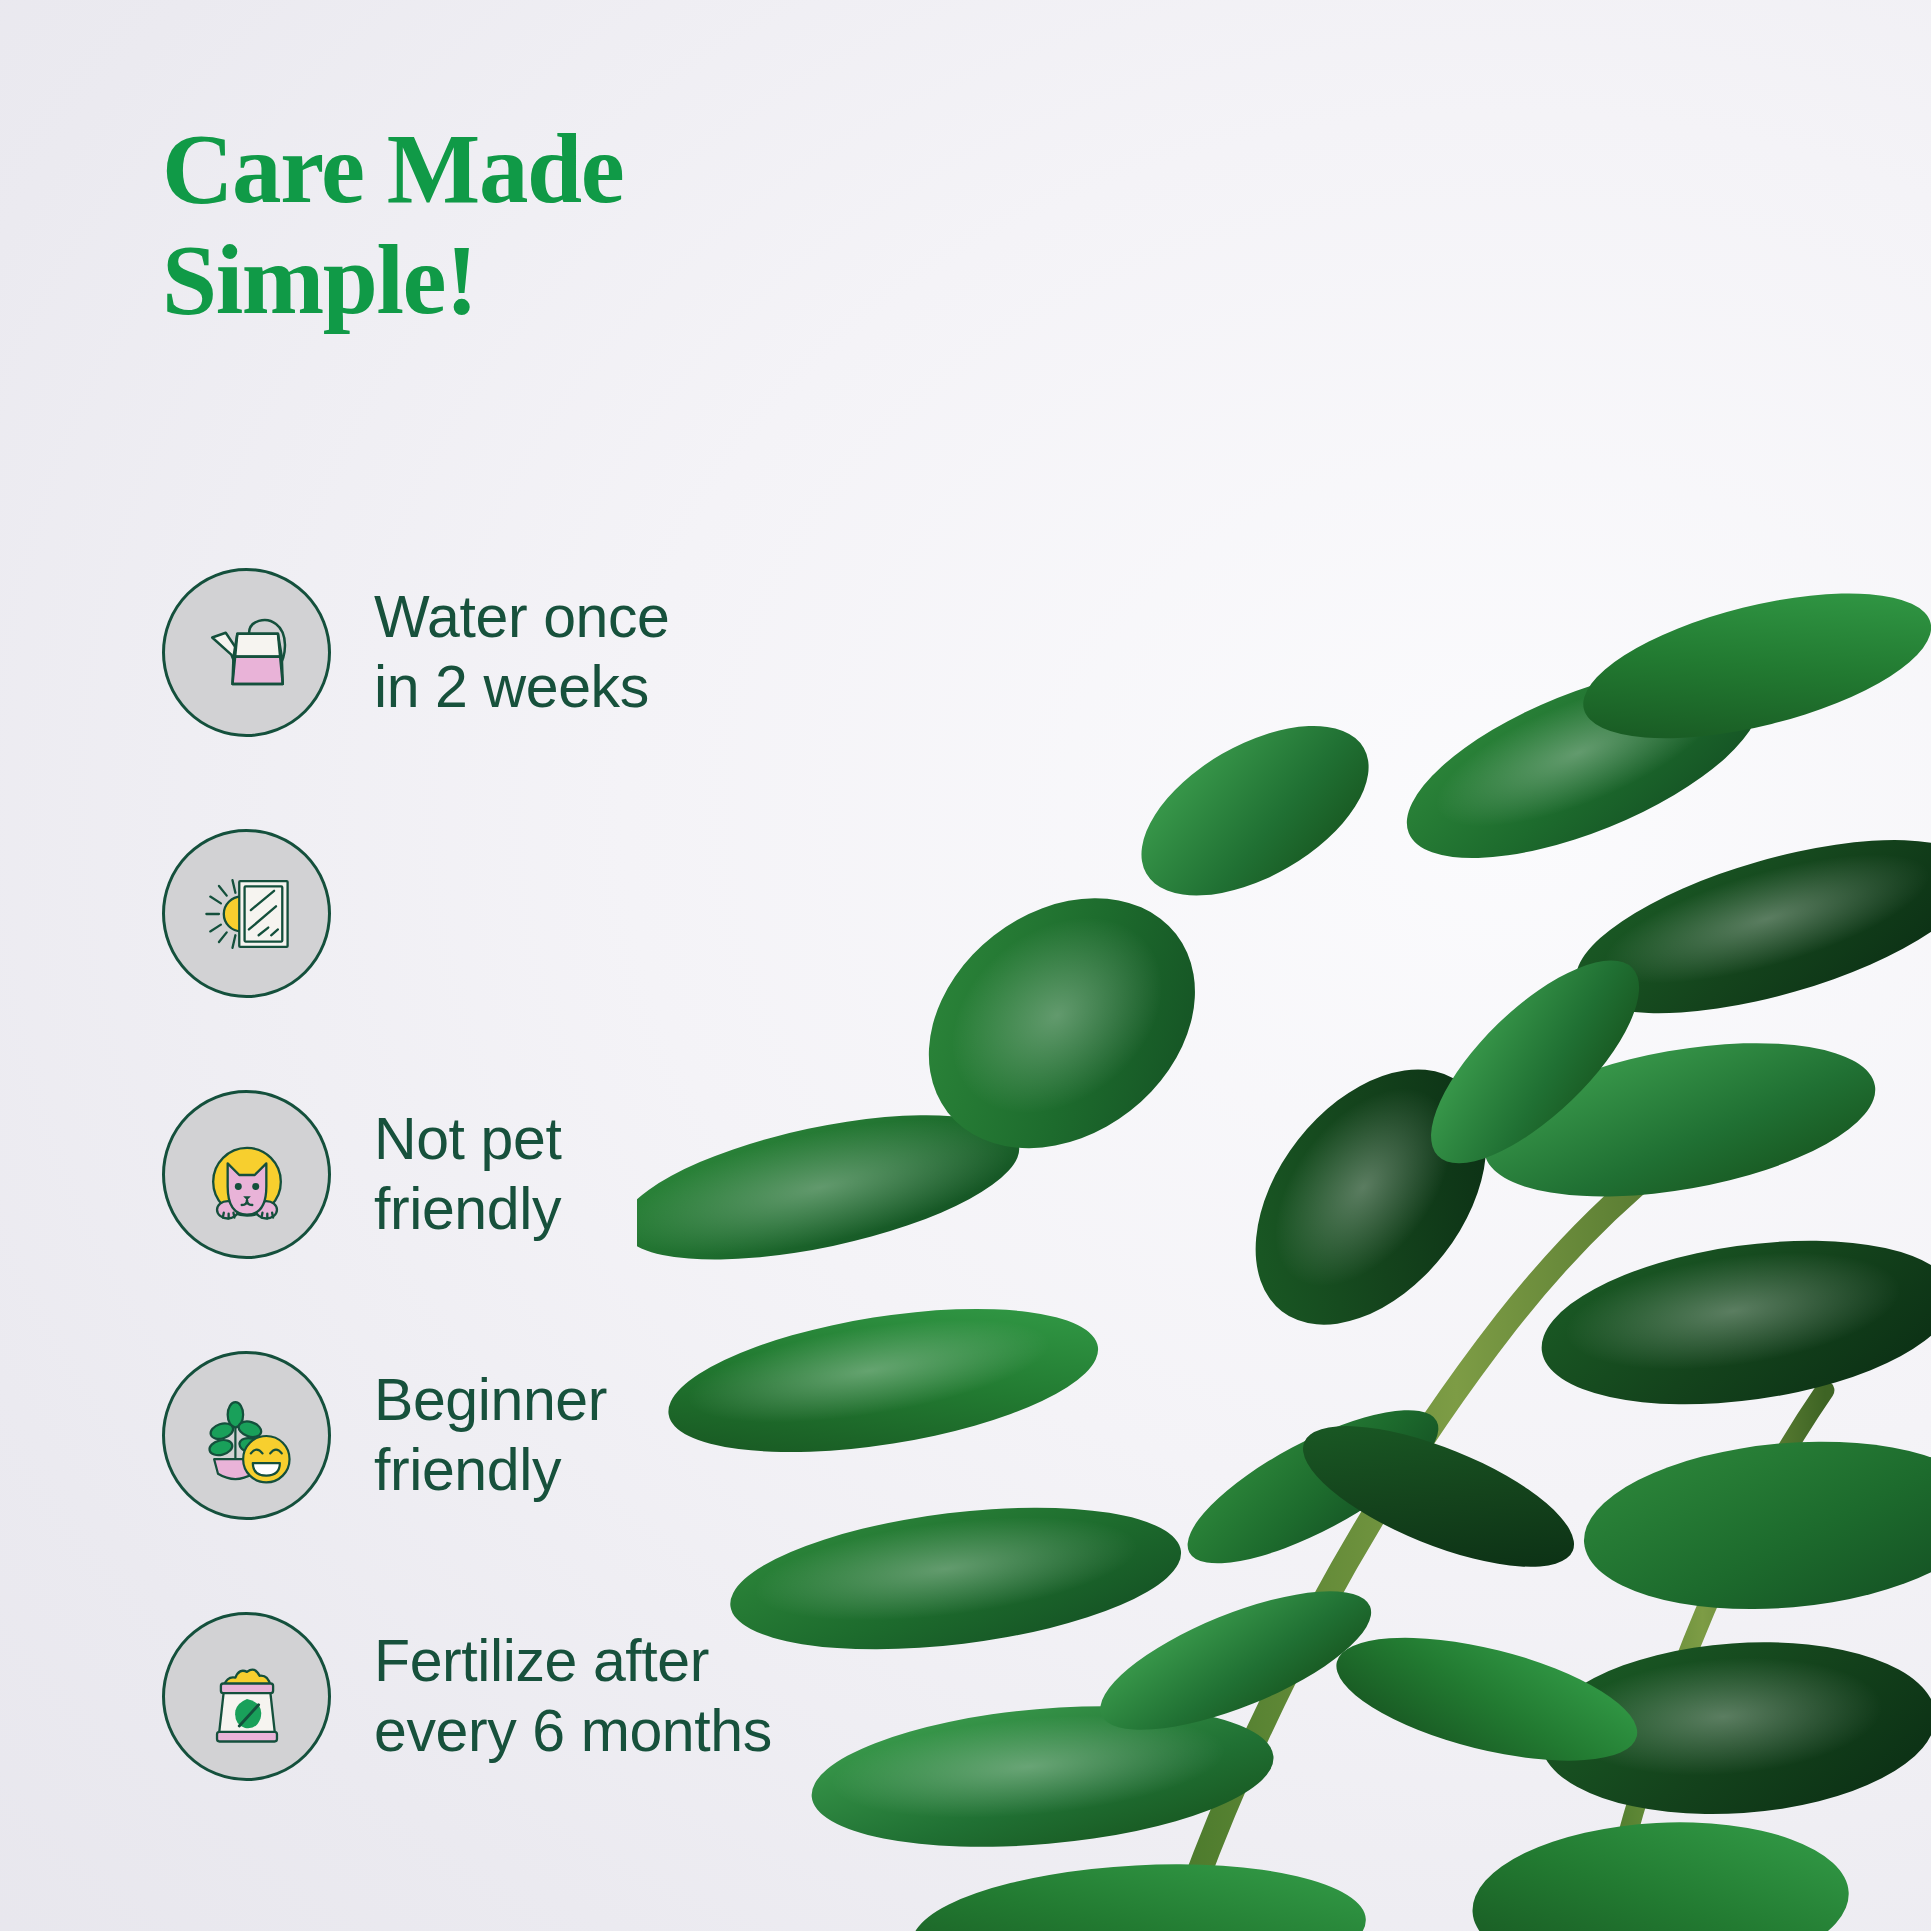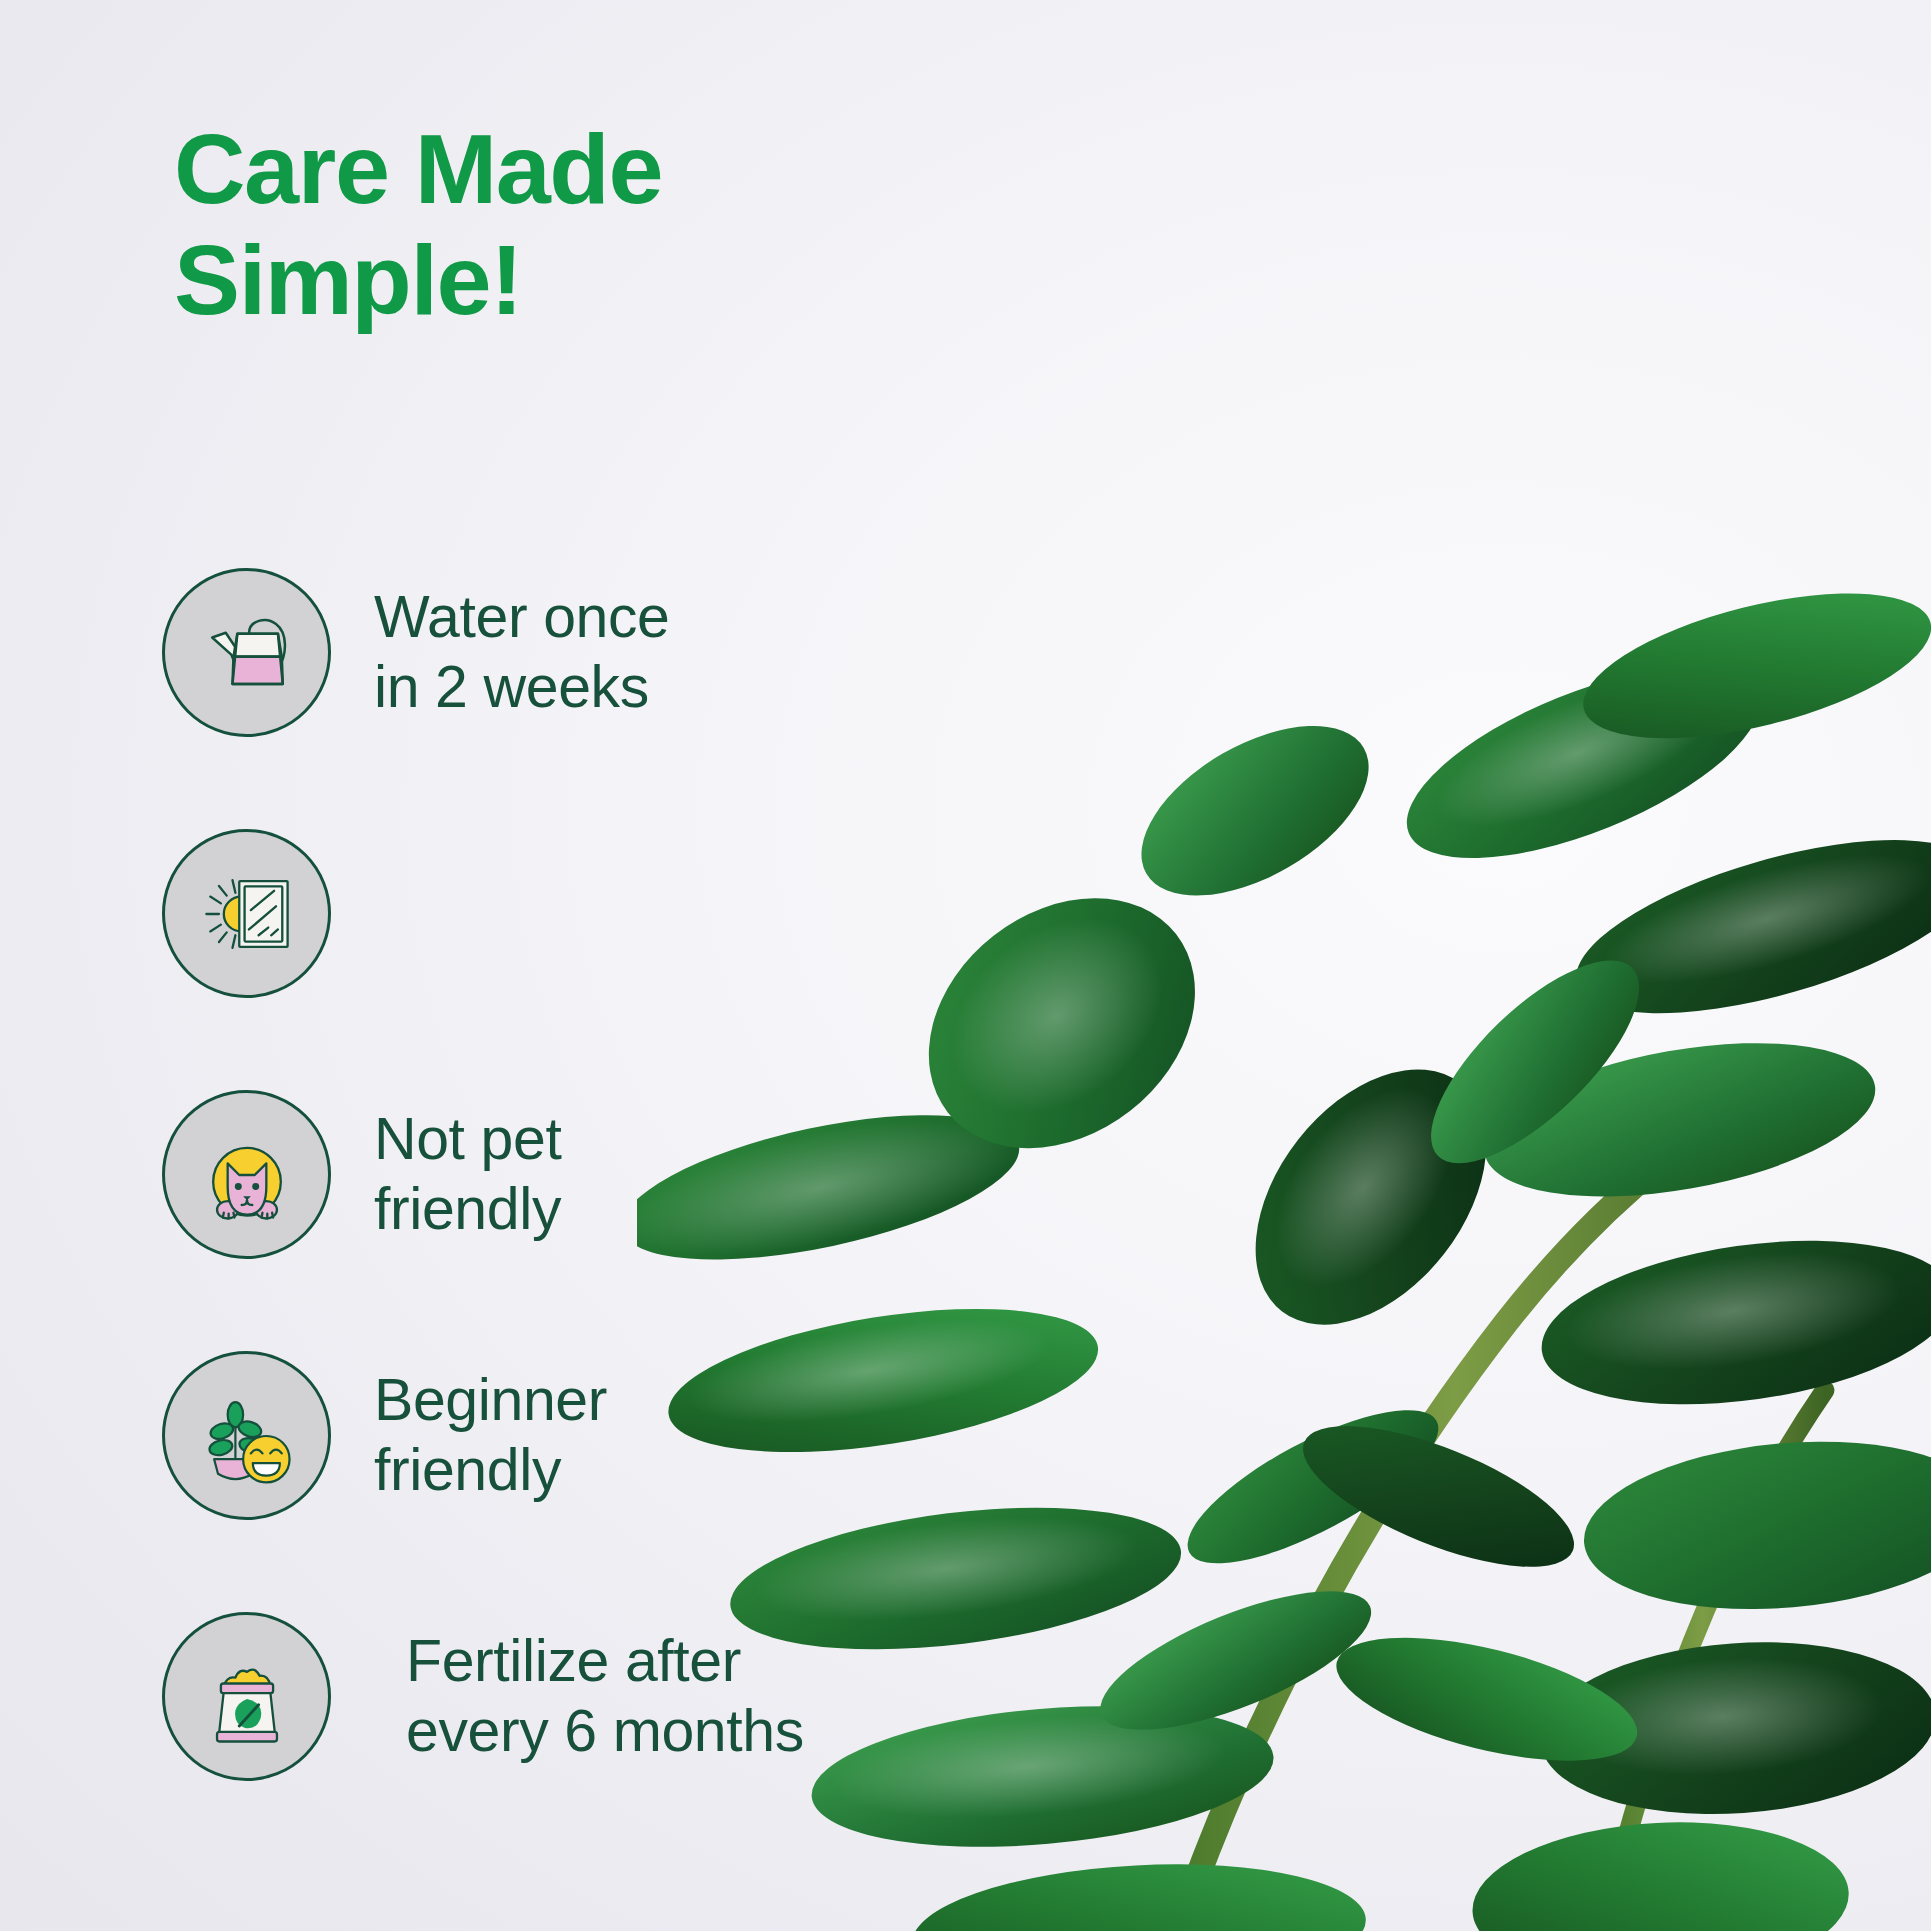--- a/index.html
+++ b/index.html
@@ -15,44 +15,44 @@
     position:absolute; inset:0;
     width:1931px; height:1931px;
     background:
       radial-gradient(120% 95% at 78% 42%, #fbfbfd 0%, #f4f3f7 38%, #ebeaf0 72%, #e6e5ec 100%);
     overflow:hidden;
   }
 
   
   .headline{
     position:absolute;
-    left:174px; top:114px;
+    left:162px; top:114px;
     width:869px;
-    font-family:Liberation Sans, sans-serif;
+    font-family:Liberation Serif, serif;
     font-weight:700;
     font-size:99px;
     line-height:1.12;
     letter-spacing:-1.4px;
     color:#109a47;
     white-space:pre-line;
   }
 
   
   .care-list{
     position:absolute;
     left:162px; top:568px;
     width:734px;
   }
   .care-row{
     display:flex;
     align-items:center;
     height:169px;
     margin-bottom:92px;
   }
-  .care-row:last-child{ margin-bottom:0;gap:32px; }
+  .care-row:last-child{ margin-bottom:0; }
 
   .icon-badge{
     width:169px; height:169px;
     flex:0 0 169px;
     border-radius:50%;
     background:#d2d2d4;
     border:3.4px solid #14503c;
     display:flex;
     align-items:center;
     justify-content:center;

